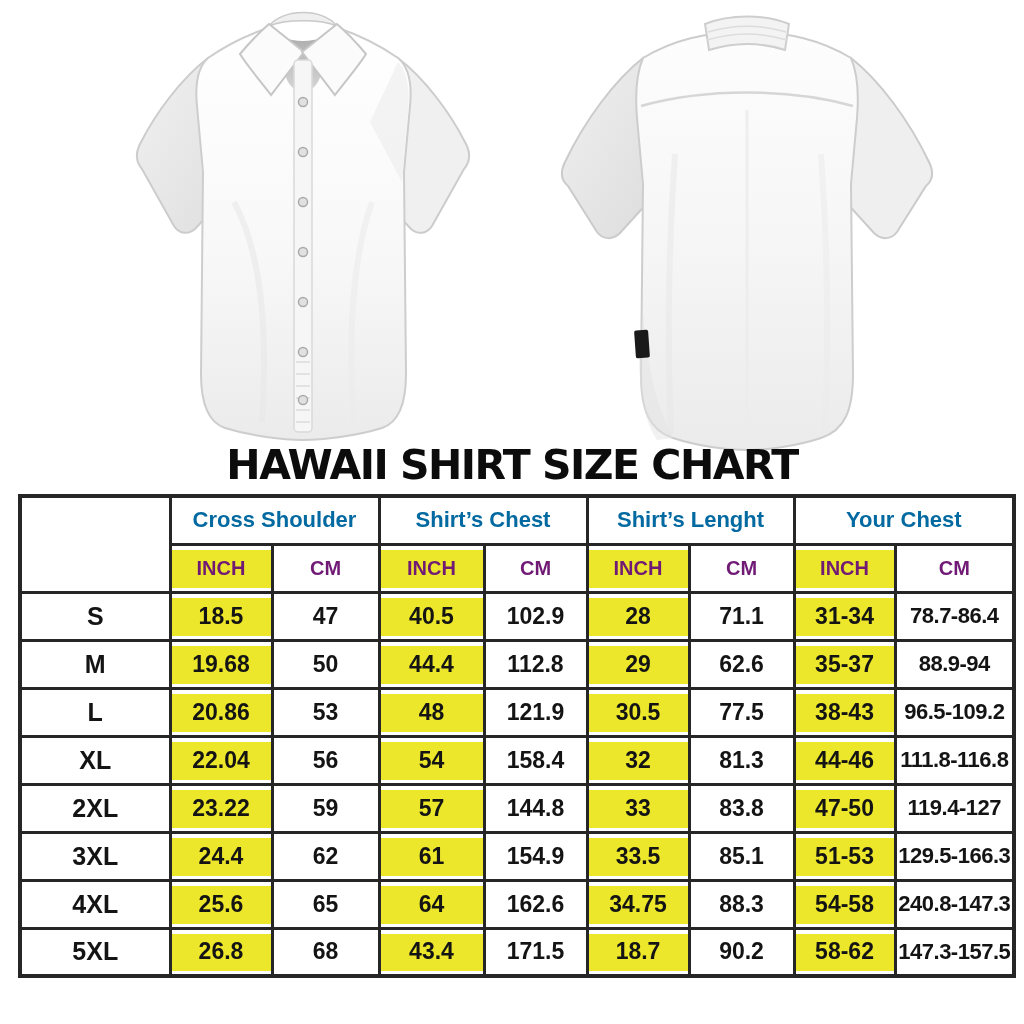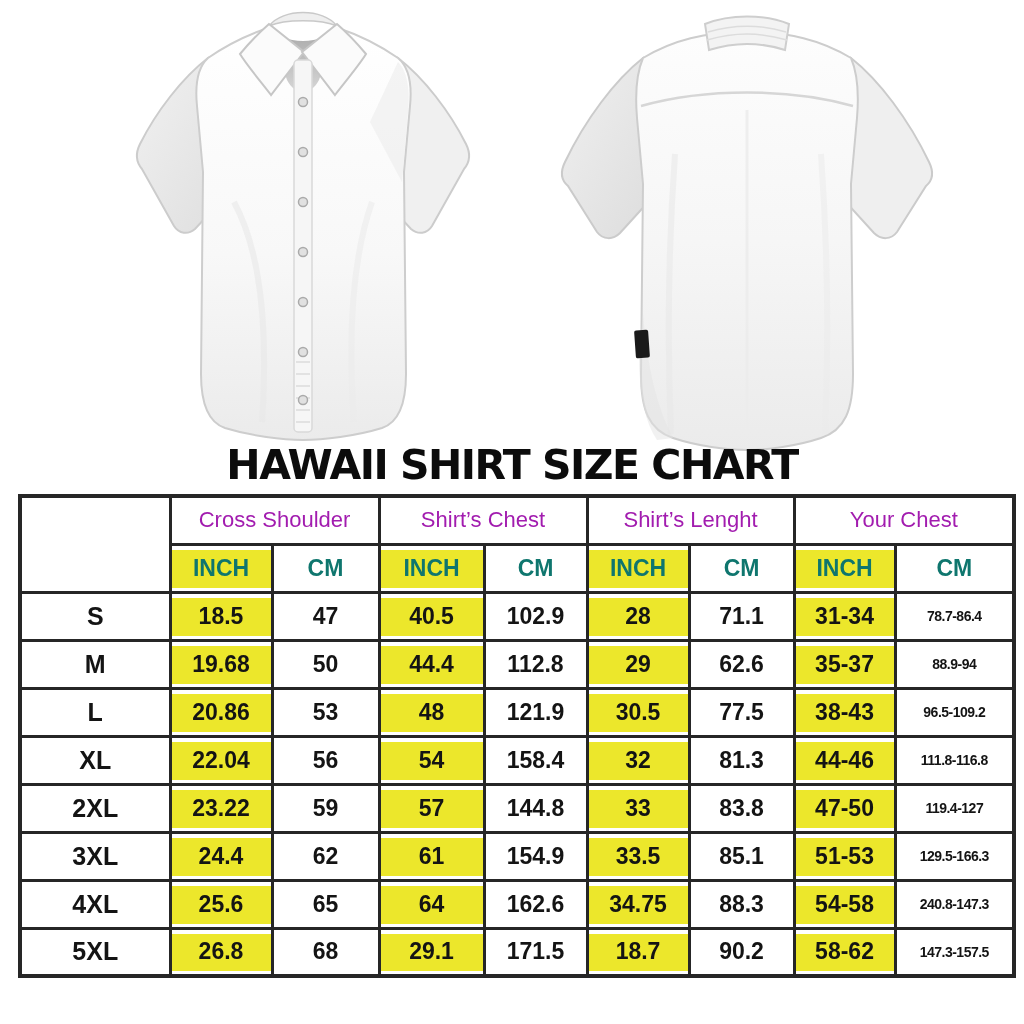--- a/index.html
+++ b/index.html
@@ -19,25 +19,25 @@
     position:absolute; left:18px; top:494px; width:994px;
     border-collapse:collapse; table-layout:fixed;
     border:4px solid #262626; background:#ffffff;
   }
   .size-table th, .size-table td {
     border:3px solid #262626; text-align:center; vertical-align:middle;
     padding:0; overflow:hidden; white-space:nowrap;
   }
   .size-table thead tr { height:48px; }
   .size-table tbody tr { height:48px; }
-  .group-label { font-size:22px; font-weight:normal; color:#a21caf; }
-  .unit { font-size:23px; font-weight:bold; color:#0f766e; }
+  .group-label { font-size:22px; font-weight:bold; color:#0369a1; }
+  .unit { font-size:20px; font-weight:bold; color:#701a75; }
   .size-label { font-size:25px; font-weight:bold; color:#141414; }
   td.val { font-size:23px; font-weight:bold; color:#141414; }
-  td.val.range { font-size:14px; letter-spacing:-0.5px; }
+  td.val.range { font-size:22px; letter-spacing:-0.5px; }
   .inch {
     background:#ece72b;
     box-shadow: inset 0 4px 0 #ffffff, inset 0 -3px 0 #ffffff;
   }
 </style>
 </head>
 <body>
 
 <div class="screen">
 
@@ -228,21 +228,21 @@
         <td class="val">162.6</td>
         <td class="val inch">34.75</td>
         <td class="val">88.3</td>
         <td class="val inch">54-58</td>
         <td class="val range">240.8-147.3</td>
       </tr>
       <tr>
         <th class="size-label">5XL</th>
         <td class="val inch">26.8</td>
         <td class="val">68</td>
-        <td class="val inch">29.1</td>
+        <td class="val inch">43.4</td>
         <td class="val">171.5</td>
         <td class="val inch">18.7</td>
         <td class="val">90.2</td>
         <td class="val inch">58-62</td>
         <td class="val range">147.3-157.5</td>
       </tr>
     </tbody>
   </table>
 </div>
 

